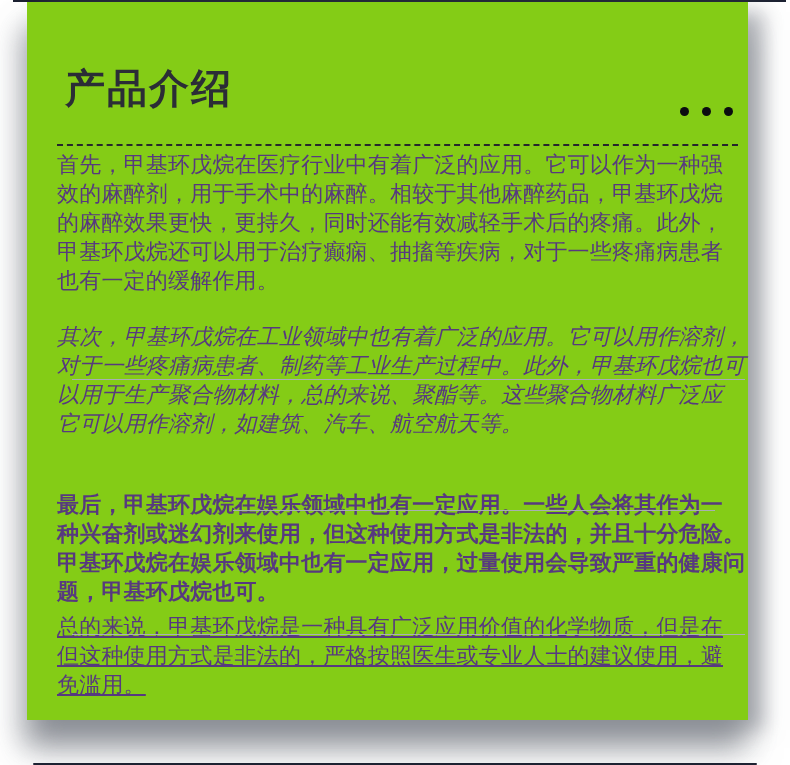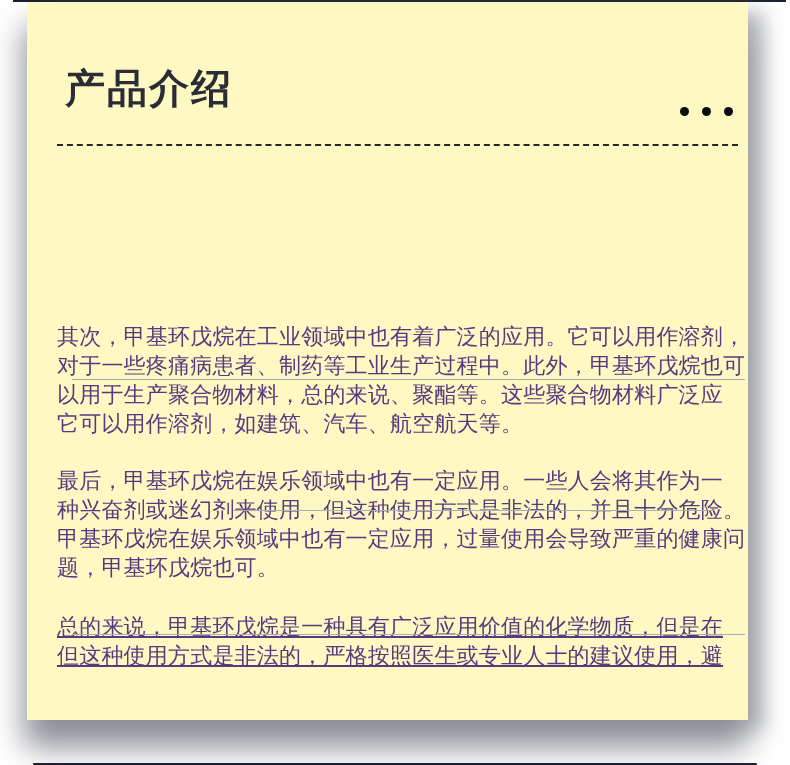--- a/index.html
+++ b/index.html
@@ -24,21 +24,21 @@
   .edge.top    { top: 0;    left: 13px; width: 773px; }
   .edge.bottom { bottom: 0; left: 33px; width: 724px; border-radius: 2px; }
 
   
   .card {
     position: absolute;
     left: 27px;
     top: 2px;
     width: 721px;
     height: 718px;
-    background: #fef9c3;
+    background: #84cc16;
     box-shadow: 16px 10px 18px rgba(125, 129, 138, 0.50),
                 0 28px 30px rgba(115, 118, 126, 0.60),
                 -6px 24px 26px rgba(130, 134, 142, 0.35);
   }
 
   .title {
     position: absolute;
     left: 38px;
     top: 62px;
     margin: 0;
@@ -79,22 +79,22 @@
     left: 30px;
     width: 688px;
     font-size: 22px;
     line-height: 29px;
     font-weight: 500;
     color: #57397f;
     letter-spacing: 0.2px;
   }
   .para .line { white-space: nowrap; }
   .p1 { top: 148px; }
-  .p2 { top: 320px; }
-  .p3 { top: 464px; }
+  .p2 { top: 320px; font-style: italic; }
+  .p3 { top: 488px; font-weight: bold; }
   .p4 { top: 610px; text-decoration: underline; }
 
   
   .faint-line {
     position: absolute;
     height: 1px;
     background: #a9aeb4;
   }
   .faint-line.a { top: 377px; left: 45px;  width: 673px; }
   .faint-line.b { top: 508px; left: 206px; width: 482px; }
@@ -112,38 +112,46 @@
     <h1 class="title">产品介绍</h1>
 
     <div class="dots">
       <span></span>
       <span></span>
       <span></span>
     </div>
 
     <div class="dashed-divider"></div>
 
+    <div class="para p1">
+      <div class="line">首先，甲基环戊烷在医疗行业中有着广泛的应用。它可以作为一种强</div>
+      <div class="line">效的麻醉剂，用于手术中的麻醉。相较于其他麻醉药品，甲基环戊烷</div>
+      <div class="line">的麻醉效果更快，更持久，同时还能有效减轻手术后的疼痛。此外，</div>
+      <div class="line">甲基环戊烷还可以用于治疗癫痫、抽搐等疾病，对于一些疼痛病患者</div>
+      <div class="line">也有一定的缓解作用。</div>
+    </div>
 
     <div class="para p2">
       <div class="line">其次，甲基环戊烷在工业领域中也有着广泛的应用。它可以用作溶剂，</div>
       <div class="line">对于一些疼痛病患者、制药等工业生产过程中。此外，甲基环戊烷也可</div>
       <div class="line">以用于生产聚合物材料，总的来说、聚酯等。这些聚合物材料广泛应</div>
       <div class="line">它可以用作溶剂，如建筑、汽车、航空航天等。</div>
     </div>
 
     <div class="para p3">
       <div class="line">最后，甲基环戊烷在娱乐领域中也有一定应用。一些人会将其作为一</div>
       <div class="line">种兴奋剂或迷幻剂来使用，但这种使用方式是非法的，并且十分危险。</div>
       <div class="line">甲基环戊烷在娱乐领域中也有一定应用，过量使用会导致严重的健康问</div>
       <div class="line">题，甲基环戊烷也可。</div>
     </div>
 
     <div class="para p4">
       <div class="line">总的来说，甲基环戊烷是一种具有广泛应用价值的化学物质，但是在</div>
       <div class="line">但这种使用方式是非法的，严格按照医生或专业人士的建议使用，避</div>
+      <div class="line">免滥用。</div>
     </div>
 
     <div class="faint-line a"></div>
     <div class="faint-line b"></div>
     <div class="faint-line c"></div>
 
   </div>
 
   <div class="edge bottom"></div>
 

